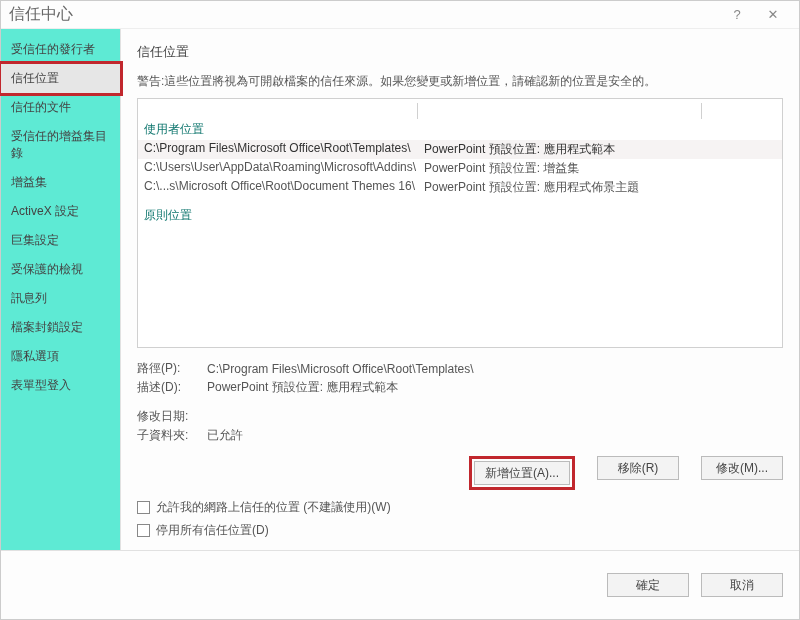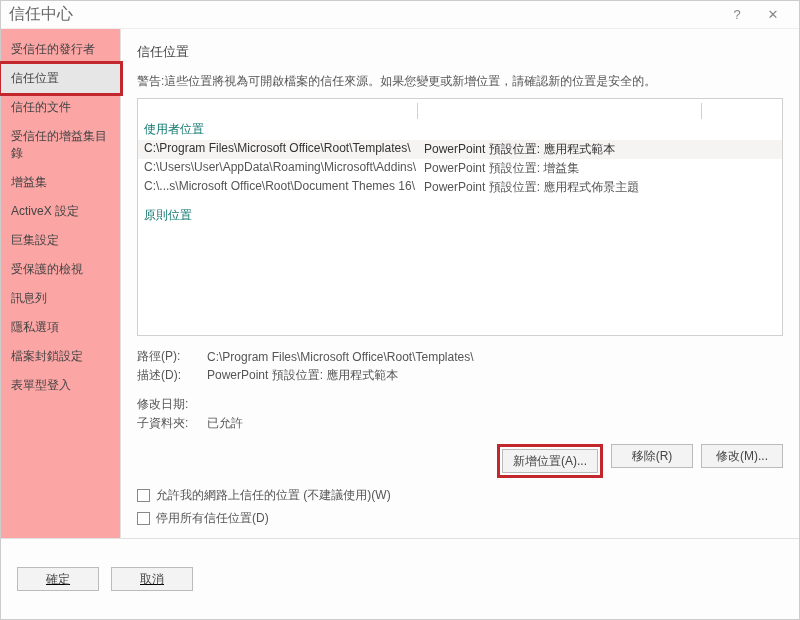--- a/index.html
+++ b/index.html
@@ -2,21 +2,21 @@
 <html><head>
 <meta charset="utf-8">
 <style>
 * { box-sizing: border-box; margin: 0; padding: 0; font-family: "Microsoft JhengHei", "Segoe UI", sans-serif; font-size: 12px; }
 body { background: #fff; }
 .window { width: 800px; height: 620px; border: 1px solid #ccc; display: flex; flex-direction: column; background: #fdfdfd; }
 .titlebar { height: 28px; display: flex; align-items: center; padding: 0 8px; color: #666; border-bottom: 1px solid #eee; }
 .titlebar .title { flex: 1; font-size: 16px; }
 .titlebar .winbtn { width: 36px; text-align: center; color: #888; font-size: 13px; }
 .body { flex: 1; display: flex; min-height: 0; }
-.sidebar { width: 120px; border-right: 1px solid #e1e1e1; padding-top: 6px; background: #fca5a5; }
+.sidebar { width: 120px; border-right: 1px solid #e1e1e1; padding-top: 6px; background: #5eead4; }
 .sidebar .item { padding: 6px 10px; color: #444; cursor: pointer; }
 .sidebar .item.selected { background: #e6e6e6; }
 .red-box-sel { border: 3px solid #c1272d; margin: -3px; }
 .main { flex: 1; padding: 14px 16px 8px 16px; display: flex; flex-direction: column; min-height: 0; }
 .main h2 { font-size: 13px; font-weight: normal; color: #444; margin-bottom: 12px; }
 .warn { color: #555; font-size: 12px; margin-bottom: 8px; }
 .warn .lbl { }
 .table-wrap { border: 1px solid #d0d0d0; flex: 1; min-height: 0; display: flex; flex-direction: column; }
 .table-head { display: flex; align-items: center; height: 20px; background: #fff; }
 .th { border-right: 1px solid #d0d0d0; padding: 20px 6px; color: #555; margin-top: 44px; }
@@ -27,26 +27,26 @@
 .table-body { flex: 1; overflow: auto; background: #fff; }
 .section-label { padding: 2px 6px; color: #0f766e; }
 .row { display: flex; padding: 1px 0; }
 .row.sel { background: #f6f3f3; }
 .cell-path { width: 280px; padding: 0 6px; color: #555; white-space: nowrap; overflow: hidden; }
 .cell-desc { flex: 1; padding: 0 6px; color: #555; }
 .row.sel .cell-path, .row.sel .cell-desc { color: #333; }
 .details { margin-top: 10px; color: #555; }
 .details .drow { display: flex; margin: 2px 0; align-items: center; }
 .details .dlabel { width: 70px; }
-.btnrow { display: flex; justify-content: flex-end; gap: 8px; margin: 10px 0 6px 0; }
+.btnrow { display: flex; justify-content: flex-end; gap: 22px; margin: 10px 0 6px 0; }
 .btn { min-width: 82px; height: 24px; border: 1px solid #bbb; background: #f3f3f3; color: #444; display: inline-flex; align-items: center; justify-content: center; padding: 0 10px; cursor: pointer; }
 .red-box-btn { border: 3px solid #c1272d; padding: 2px; display: inline-block; }
 .checkrow { display: flex; align-items: center; margin: 3px 0; color: #555; }
 .checkrow .cb { width: 13px; height: 13px; border: 1px solid #888; margin-right: 6px; background: #fff; }
-.footer { border-top: 1px solid #e1e1e1; padding: 28px 16px; display: flex; gap: 12px; text-decoration: underline; }
+.footer { border-top: 1px solid #e1e1e1; padding: 22px 16px; display: flex; justify-content: flex-end; gap: 12px; }
 </style>
 </head>
 <body>
 
 <div class="window">
   <div class="titlebar">
     <span class="title">信任中心</span>
     <span class="winbtn">?</span>
     <span class="winbtn">✕</span>
   </div>
@@ -57,22 +57,22 @@
       <div class="red-box-sel">
         <div class="item selected"><span>信任位置</span></div>
       </div>
       <div class="item"><span>信任的文件</span></div>
       <div class="item"><span>受信任的增益集目錄</span></div>
       <div class="item"><span>增益集</span></div>
       <div class="item"><span>ActiveX 設定</span></div>
       <div class="item"><span>巨集設定</span></div>
       <div class="item"><span>受保護的檢視</span></div>
       <div class="item"><span>訊息列</span></div>
+      <div class="item"><span>檔案封鎖設定</span></div>
       <div class="item"><span>隱私選項</span></div>
-      <div class="item"><span>檔案封鎖設定</span></div>
       <div class="item"><span>表單型登入</span></div>
     </div>
 
     <div class="main">
       <h2>信任位置</h2>
       <div class="warn">
         <span class="lbl">警告:</span><span>這些位置將視為可開啟檔案的信任來源。如果您變更或新增位置，請確認新的位置是安全的。</span>
       </div>
 
       <div class="table-wrap">

